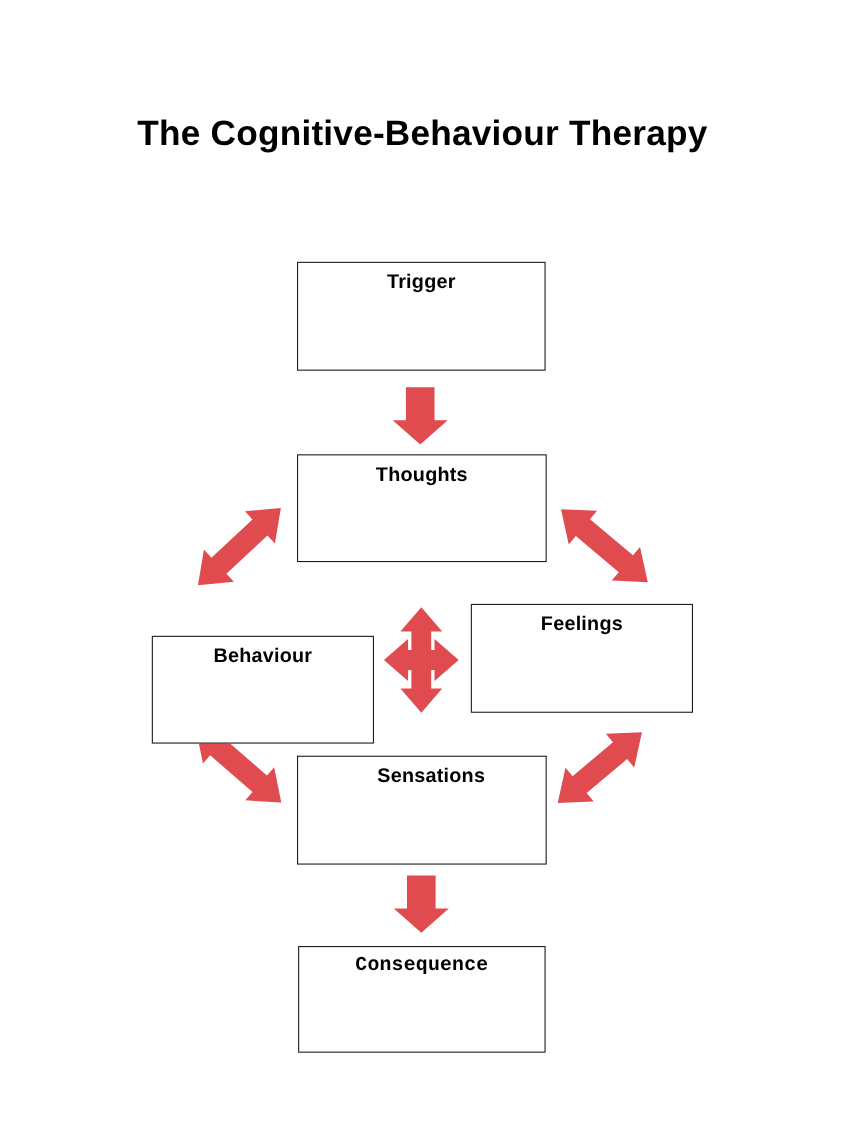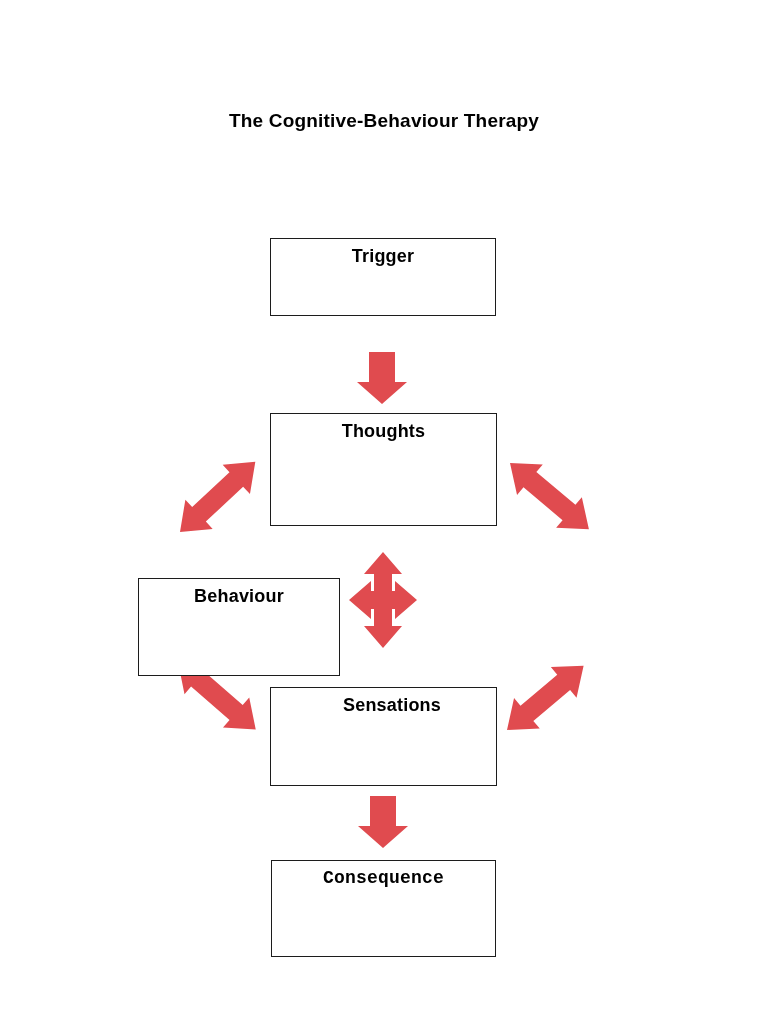--- a/index.html
+++ b/index.html
@@ -16,21 +16,21 @@
     background: var(--color-background, #ffffff);
     overflow: hidden;
   }
   .title {
     position: absolute;
     top: 106px;
     left: 0;
     width: 768px;
     margin: 0;
     text-align: center;
-    font-size: 19px;
+    font-size: 32px;
     line-height: 30px;
     font-weight: bold;
     color: var(--color-text, #000000);
     letter-spacing: 0.2px;
   }
   .arrows-layer {
     position: absolute;
     top: 0;
     left: 0;
     width: 768px;
@@ -48,22 +48,22 @@
     border: 1.5px solid var(--color-box-border, #1c1c1c);
     text-align: center;
     padding-top: 7px;
   }
   .node-label {
     font-size: 18px;
     font-weight: bold;
     color: var(--color-text, #000000);
     letter-spacing: 0.2px;
   }
-  #node-trigger     { left: 270px; top: 238px; width: 226px; height: 78px; }
-  #node-thoughts    { left: 270px; top: 413px; width: 227px; height: 113px; }
+  #node-trigger     { left: 270px; top: 238px; width: 226px; height: 99px; }
+  #node-thoughts    { left: 270px; top: 413px; width: 227px; height: 98px; }
   #node-behaviour   { left: 138px; top: 550px; width: 202px; height: 98px; margin-top: 28px; }
   #node-feelings    { left: 428px; top: 549px; width: 202px; height: 99px; }
   #node-sensations  { left: 270px; top: 687px; width: 227px; height: 99px; padding-left: 17px; }
   #node-consequence { left: 271px; top: 860px; width: 225px; height: 97px; font-family: Liberation Mono, monospace; }
 </style>
 </head>
 <body>
 
 <div class="page">
 
@@ -108,20 +108,23 @@
   </div>
 
   <div class="node" id="node-thoughts">
     <span class="node-label">Thoughts</span>
   </div>
 
   <div class="node" id="node-behaviour">
     <span class="node-label">Behaviour</span>
   </div>
 
+  <div class="node" id="node-feelings">
+    <span class="node-label">Feelings</span>
+  </div>
 
   <div class="node" id="node-sensations">
     <span class="node-label">Sensations</span>
   </div>
 
   <div class="node" id="node-consequence">
     <span class="node-label">Consequence</span>
   </div>
 
 </div>

